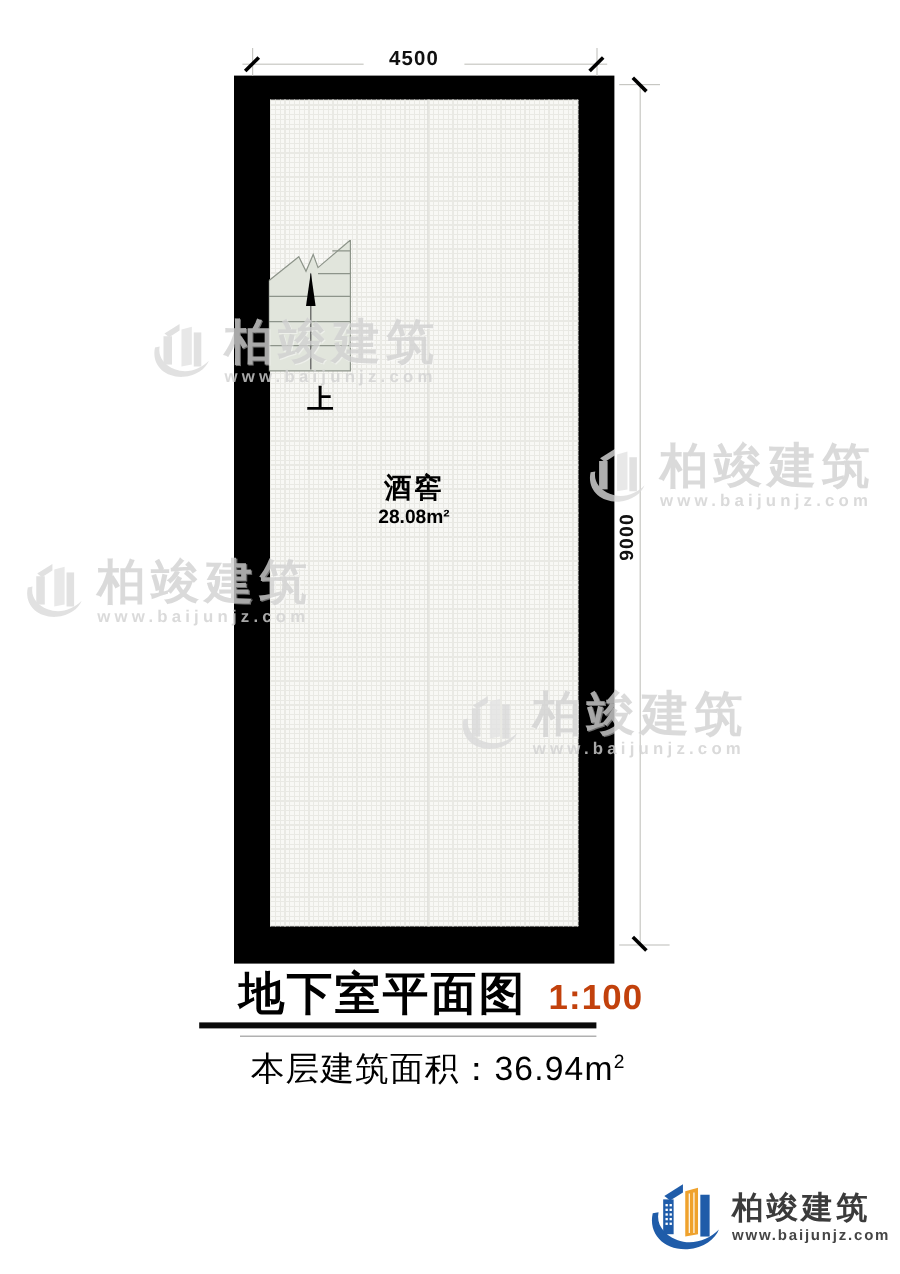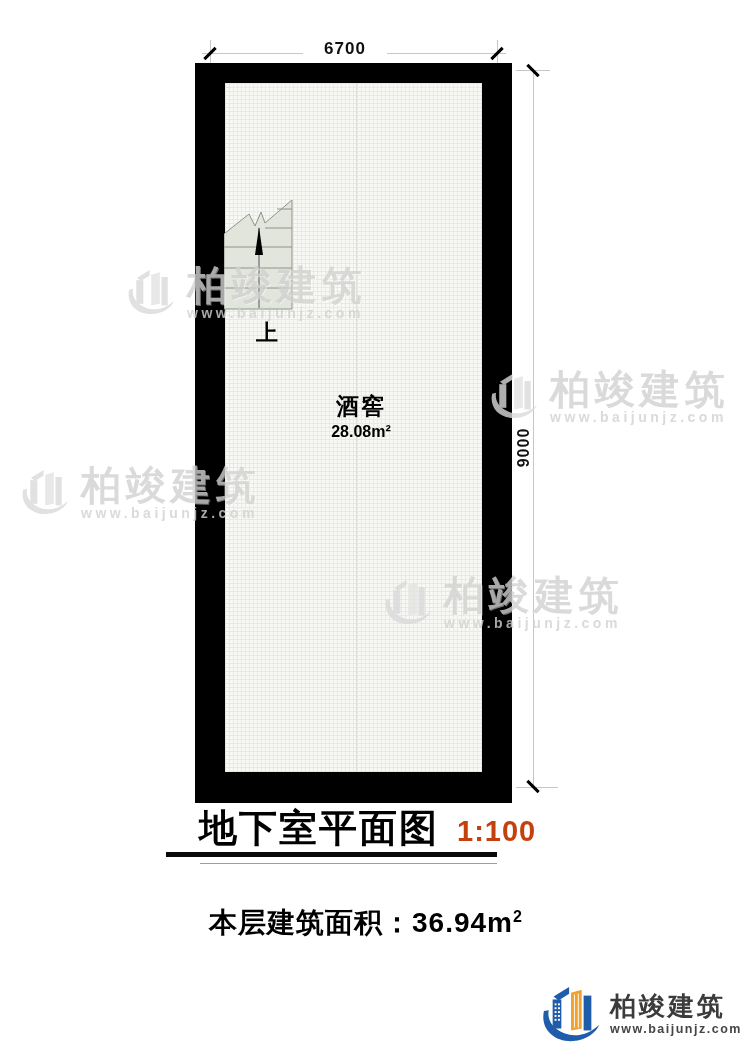--- a/index.html
+++ b/index.html
@@ -36,21 +36,21 @@
 
   
   .stairs { left: 224px; top: 200px; }
   .stairs-up {
     left: 247px; top: 318px; width: 40px;
     text-align: center;
     font-size: 22px; font-weight: bold; color: #000;
   }
 
   
-  .room-label { left: 301px; top: 391px; width: 120px; text-align: center; }
+  .room-label { left: 285px; top: 391px; width: 120px; text-align: center; }
   .room-name { font-size: 23px; font-weight: bold; color: #000; letter-spacing: 2px; }
   .room-area { font-size: 16px; font-weight: bold; color: #000; margin-top: 1px; }
 
   
   .dim-line { background: #c7c7c3; }
   .dim-top-line  { left: 202px; top: 53px; width: 304px; height: 1px; }
   .ext-tl { left: 210px; top: 40px; width: 1px; height: 23px; }
   .ext-tr { left: 497px; top: 40px; width: 1px; height: 23px; }
   .dim-right-line { left: 533px; top: 71px; width: 1px; height: 717px; }
   .ext-rt { left: 516px; top: 70px; width: 34px; height: 1px; }
@@ -106,22 +106,22 @@
     font-size: 38px; font-weight: bold; color: #000; letter-spacing: 2px;
     white-space: nowrap;
   }
   .plan-scale {
     font-size: 29px; font-weight: bold; color: #c2410c; margin-left: 18px;
     letter-spacing: 1px;
   }
   .rule-thick { left: 166px; top: 852px; width: 331px; height: 5px; background: #0a0a0a; }
   .rule-thin  { left: 200px; top: 863px; width: 297px; height: 1px; background: #9e9e9e; }
   .area-caption {
-    left: 209px; top: 904px;
-    font-size: 28px; font-weight: bold; color: #000; letter-spacing: 1px;
+    left: 209px; top: 872px;
+    font-size: 28px; font-weight: normal; color: #000; letter-spacing: 1px;
     white-space: nowrap;
   }
   .area-caption sup { font-size: 16px; }
 
   
   .logo {
     left: 540px; top: 984px;
     display: flex; align-items: center; gap: 6px;
   }
   .logo-brand {
@@ -157,21 +157,21 @@
   <div class="abs room-label">
     <div class="room-name">酒窖</div>
     <div class="room-area">28.08m²</div>
   </div>
 
   <div class="abs dim-line dim-top-line"></div>
   <div class="abs dim-line ext-tl"></div>
   <div class="abs dim-line ext-tr"></div>
   <div class="abs tick tick-h tick-tl"></div>
   <div class="abs tick tick-h tick-tr"></div>
-  <div class="abs dim-label dim-top-label">6700</div>
+  <div class="abs dim-label dim-top-label">4500</div>
 
   <div class="abs dim-line dim-right-line"></div>
   <div class="abs dim-line ext-rt"></div>
   <div class="abs dim-line ext-rb"></div>
   <div class="abs tick tick-v tick-rt"></div>
   <div class="abs tick tick-v tick-rb"></div>
   <div class="abs dim-label dim-right-label">9000</div>
 
   <div class="abs wm wm1">
     <svg width="52" height="60" viewBox="0 0 66 62">

